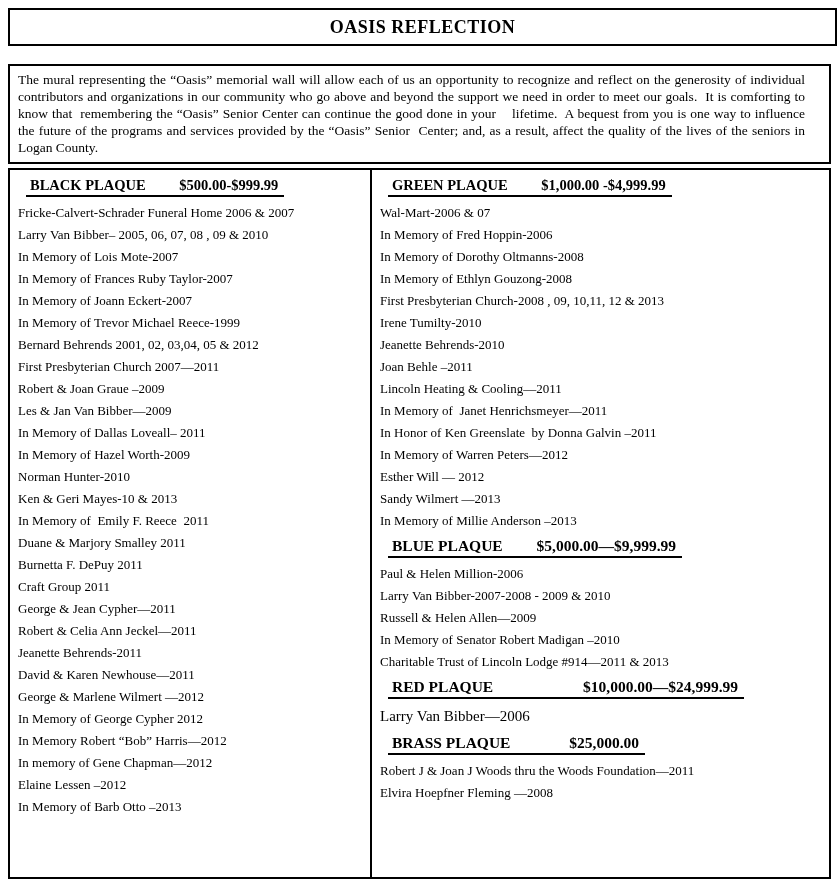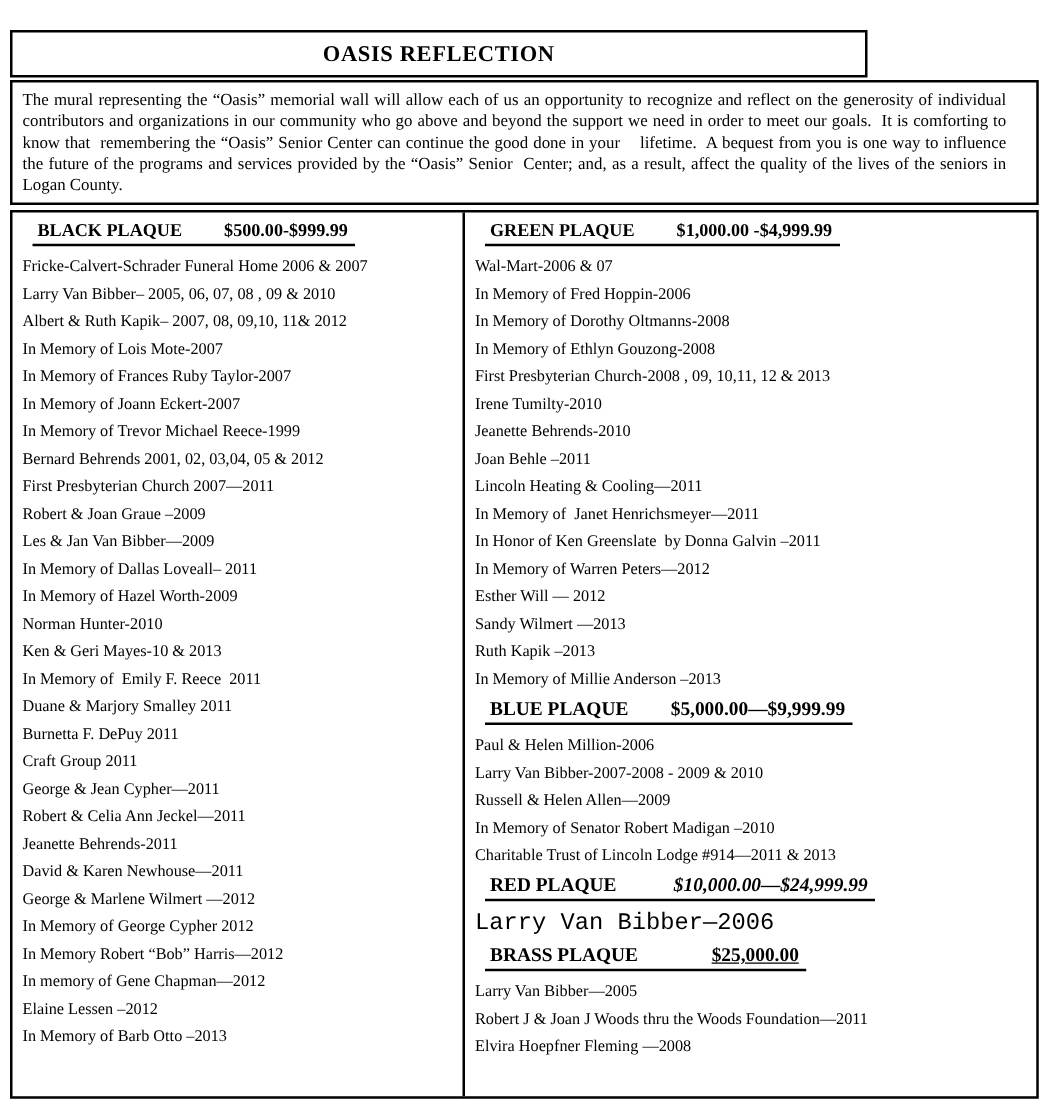--- a/index.html
+++ b/index.html
@@ -11,26 +11,25 @@
     background: #ffffff;
     color: #000000;
     font-family: "Liberation Serif", serif;
     overflow: hidden;
     position: relative;
   }
 
   .title-box {
     position: absolute;
     left: 8px; top: 8px;
-    width: 686px; height: 38px;
+    width: 829px; height: 38px;
     border: 2px solid #000;
     display: flex;
     align-items: center;
     justify-content: center;
-    margin-top: 16px;
   }
   .title {
     font-weight: bold;
     font-size: 18px;
     letter-spacing: 0.5px;
   }
 
   .intro-box {
     position: absolute;
     left: 8px; top: 64px;
@@ -88,28 +87,27 @@
   }
 
   
   .col-right .section:nth-child(2) .section-header,
   .col-right .section:nth-child(3) .section-header,
   .col-right .section:nth-child(4) .section-header {
     font-size: 15.5px;
     margin-top: 5px;
   }
   .col-right .section:nth-child(2) .hrange { }
-  .col-right .section:nth-child(3) .hrange { margin-left: 42px; font-style: italic; }
-  .col-right .section:nth-child(4) .hrange { margin-left: 55px; text-decoration: underline; }
+  .col-right .section:nth-child(3) .hrange { margin-left: 86px; }
+  .col-right .section:nth-child(4) .hrange { margin-left: 55px; }
 
   
   .col-right .section:nth-child(3) .items .item {
-    font-size: 19px;
+    font-size: 15px;
     line-height: 25px;
-    font-family: Liberation Mono, monospace;
   }
 </style>
 </head>
 <body>
 
 <div class="title-box">
   <div class="title">OASIS REFLECTION</div>
 </div>
 
 <div class="intro-box">
@@ -122,21 +120,20 @@
     <section class="section">
       <div class="section-header">
         <span class="header-underline">
           <span class="hname">BLACK PLAQUE</span>
           <span class="hrange">$500.00-$999.99</span>
         </span>
       </div>
       <div class="items">
           <div class="item">Fricke-Calvert-Schrader Funeral Home 2006 &amp; 2007</div>
           <div class="item">Larry Van Bibber– 2005, 06, 07, 08 , 09 &amp; 2010</div>
-          <div class="item">Albert &amp; Ruth Kapik– 2007, 08, 09,10, 11&amp; 2012</div>
           <div class="item">In Memory of Lois Mote-2007</div>
           <div class="item">In Memory of Frances Ruby Taylor-2007</div>
           <div class="item">In Memory of Joann Eckert-2007</div>
           <div class="item">In Memory of Trevor Michael Reece-1999</div>
           <div class="item">Bernard Behrends 2001, 02, 03,04, 05 &amp; 2012</div>
           <div class="item">First Presbyterian Church 2007—2011</div>
           <div class="item">Robert &amp; Joan Graue –2009</div>
           <div class="item">Les &amp; Jan Van Bibber—2009</div>
           <div class="item">In Memory of Dallas Loveall– 2011</div>
           <div class="item">In Memory of Hazel Worth-2009</div>
@@ -177,21 +174,20 @@
           <div class="item">First Presbyterian Church-2008 , 09, 10,11, 12 &amp; 2013</div>
           <div class="item">Irene Tumilty-2010</div>
           <div class="item">Jeanette Behrends-2010</div>
           <div class="item">Joan Behle –2011</div>
           <div class="item">Lincoln Heating &amp; Cooling—2011</div>
           <div class="item">In Memory of  Janet Henrichsmeyer—2011</div>
           <div class="item">In Honor of Ken Greenslate  by Donna Galvin –2011</div>
           <div class="item">In Memory of Warren Peters—2012</div>
           <div class="item">Esther Will — 2012</div>
           <div class="item">Sandy Wilmert —2013</div>
-          <div class="item">Ruth Kapik –2013</div>
           <div class="item">In Memory of Millie Anderson –2013</div>
         </div>
     </section>
 
     <section class="section">
       <div class="section-header">
         <span class="header-underline">
           <span class="hname">BLUE PLAQUE</span>
           <span class="hrange">$5,000.00—$9,999.99</span>
         </span>
@@ -218,20 +214,19 @@
     </section>
 
     <section class="section">
       <div class="section-header">
         <span class="header-underline">
           <span class="hname">BRASS PLAQUE</span>
           <span class="hrange">$25,000.00</span>
         </span>
       </div>
       <div class="items">
-          <div class="item">Larry Van Bibber—2005</div>
           <div class="item">Robert J &amp; Joan J Woods thru the Woods Foundation—2011</div>
           <div class="item">Elvira Hoepfner Fleming —2008</div>
         </div>
     </section>
 
   </div>
 </div>
 
 </body></html>

